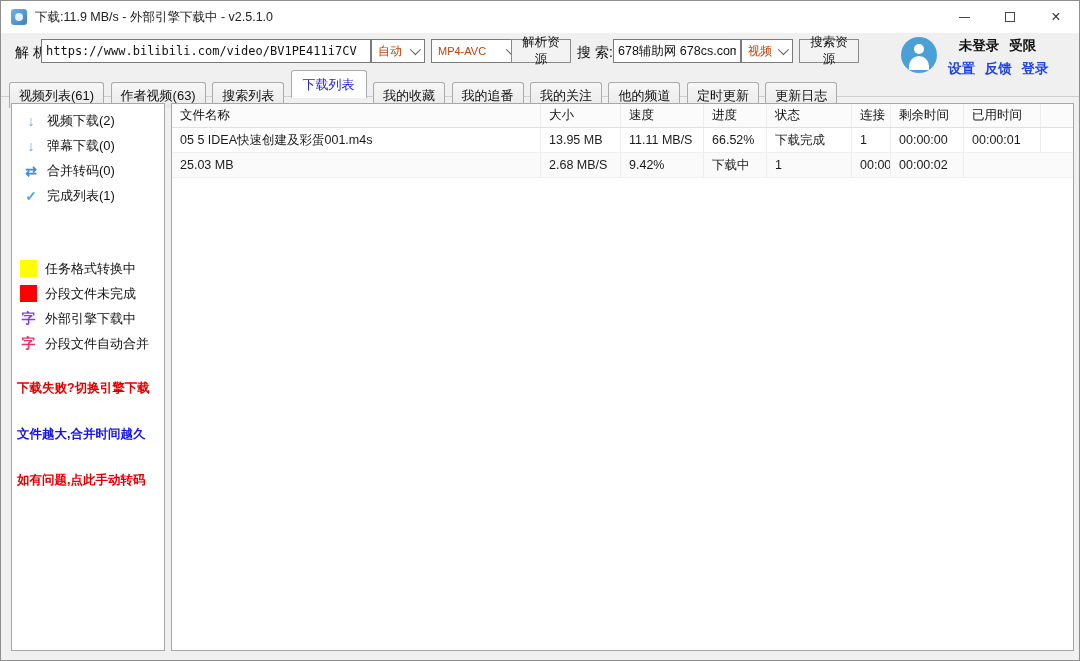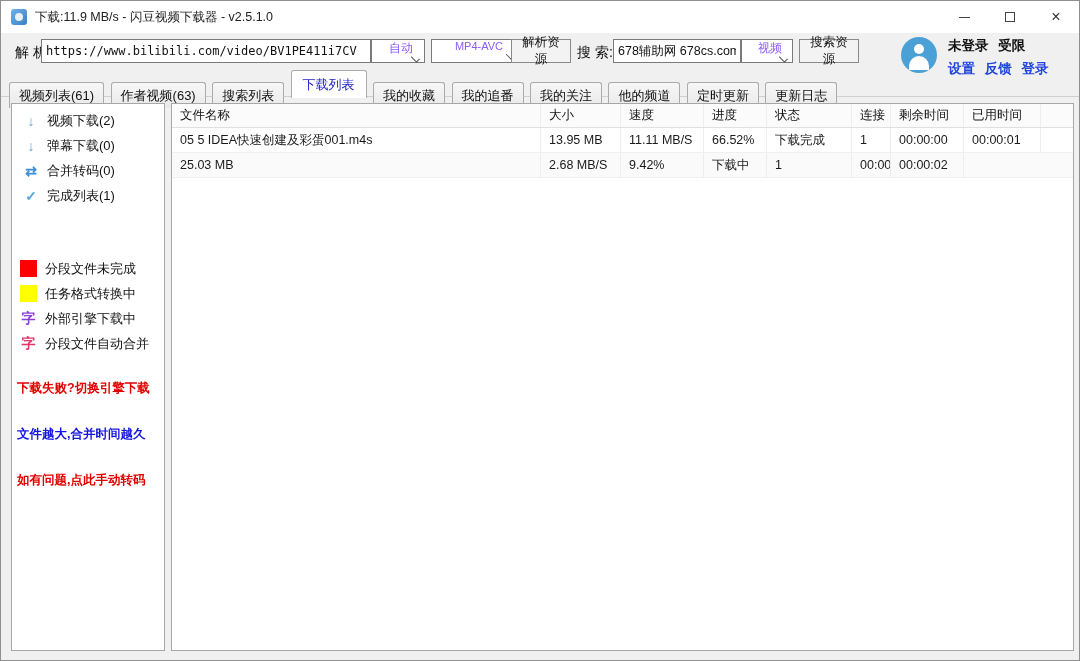--- a/index.html
+++ b/index.html
@@ -18,35 +18,35 @@
 
   
   .toolbar{position:absolute;left:0;top:32px;right:0;height:38px;background:#f0f0f0;}
   .lbl-parse{left:14px;}
   .lbl-search{left:576px;}
   .tb-label,.combo,.tb-btn{top:38px;}
   .url-input,.search-input{position:absolute;top:6px;height:22px;border:1px solid #7a7a7a;background:#fff;font-family:"DejaVu Sans Mono",monospace;font-size:12px;color:#111;padding:0 4px;box-sizing:content-box;}
   .url-input{left:40px;width:320px;}
   .search-input{left:612px;width:118px;font-family:"Liberation Sans",sans-serif;font-size:12.5px;}
   .tb-label2{position:absolute;top:11px;font-size:14px;color:#111;}
-  .combo{position:absolute;top:6px;height:24px;background:#fff;border:1px solid #7a7a7a;box-sizing:border-box;display:flex;align-items:center;font-size:12px;color:#8b5cf6;padding-left:6px;cursor:default;flex-direction:column;}
+  .combo{position:absolute;top:6px;height:24px;background:#fff;border:1px solid #7a7a7a;box-sizing:border-box;display:flex;align-items:center;font-size:12px;color:#c2410c;padding-left:6px;cursor:default;}
   .combo .chev{margin-left:auto;margin-right:6px;width:7px;height:7px;border-right:1.5px solid #555;border-bottom:1.5px solid #555;transform:rotate(45deg) translateY(-2px);}
   .combo-mode{left:370px;width:54px;}
   .combo-format{left:430px;width:90px;font-size:11px;align-items:center;}
   .combo-stype{left:740px;width:52px;}
   .tb-btn{position:absolute;top:6px;height:24px;border:1px solid #8a8a8a;background:#f3f3f3;font-size:12.5px;color:#111;display:flex;align-items:center;justify-content:center;box-sizing:border-box;cursor:default;}
   .btn-parse{left:510px;width:60px;}
   .btn-search{left:798px;width:60px;}
 
   
   .account{position:absolute;left:900px;top:36px;display:flex;align-items:flex-start;z-index:5;}
   .avatar{width:36px;height:36px;border-radius:50%;background:#4ba0d6;position:relative;overflow:hidden;flex:0 0 auto;}
   .avatar::before{content:"";position:absolute;left:13px;top:7px;width:10px;height:10px;border-radius:50%;background:#fff;}
   .avatar::after{content:"";position:absolute;left:8px;top:19px;width:20px;height:14px;border-radius:10px 10px 0 0;background:#fff;}
-  .acct-text{margin-left:8px;width:105px;}
+  .acct-text{margin-left:8px;width:105px;text-align:center;}
   .acct-line1{font-size:13.5px;font-weight:bold;color:#111;white-space:nowrap;}
   .acct-line1 span{margin:0 3px;}
   .acct-line2{margin-top:5px;font-size:13.5px;font-weight:bold;color:#2144dd;white-space:nowrap;}
   .acct-line2 a{color:#2144dd;text-decoration:none;margin:0 3px;cursor:pointer;}
 
   
   .tabstrip{position:absolute;left:0;top:70px;right:0;height:26px;padding-left:8px;border-bottom:1px solid #cfcfcf;box-sizing:border-box;white-space:nowrap;}
   .tab{display:inline-block;margin-right:2px;padding:4px 9px 3px;border:1px solid #ababab;border-bottom:none;border-radius:3px 3px 0 0;background:linear-gradient(#f7f7f7,#e9e9e9);font-size:13px;color:#111;position:relative;top:10px;cursor:default;}
   .tab.active{background:#fff;color:#2323cc;padding:5px 11px 4px;top:-1px;z-index:2;text-align:center;}
 
@@ -89,21 +89,21 @@
   .cell.filler{border-right:none;}
   .name-red{color:#e53333;}
 </style>
 </head>
 <body>
 
 <div class="window">
 
   <div class="titlebar">
     <span class="app-icon"></span>
-    <span class="title-text">下载:11.9 MB/s - 闪豆视频下载器 - v2.5.1.0</span>
+    <span class="title-text">下载:11.9 MB/s - 外部引擎下载中 - v2.5.1.0</span>
     <div class="win-controls">
       <div class="win-btn">
           <span class="glyph-min"></span>
         </div>
       <div class="win-btn">
           <span class="glyph-max"></span>
         </div>
       <div class="win-btn">
           <span class="glyph-close">×</span>
         </div>
@@ -172,26 +172,26 @@
       <span class="nav-icon ic-swap">⇄</span>
       <span>合并转码(0)</span>
     </div>
     <div class="nav-item">
       <span class="nav-icon ic-check">✓</span>
       <span>完成列表(1)</span>
     </div>
 
     <div class="legend">
       <div class="legend-item">
+        <span class="swatch sw-yellow"></span>
+        <span>任务格式转换中</span>
+      </div>
+      <div class="legend-item">
         <span class="swatch sw-red"></span>
         <span>分段文件未完成</span>
-      </div>
-      <div class="legend-item">
-        <span class="swatch sw-yellow"></span>
-        <span>任务格式转换中</span>
       </div>
       <div class="legend-item">
         <span class="legend-char ch-purple">字</span>
         <span>外部引擎下载中</span>
       </div>
       <div class="legend-item">
         <span class="legend-char ch-crimson">字</span>
         <span>分段文件自动合并</span>
       </div>
     </div>

